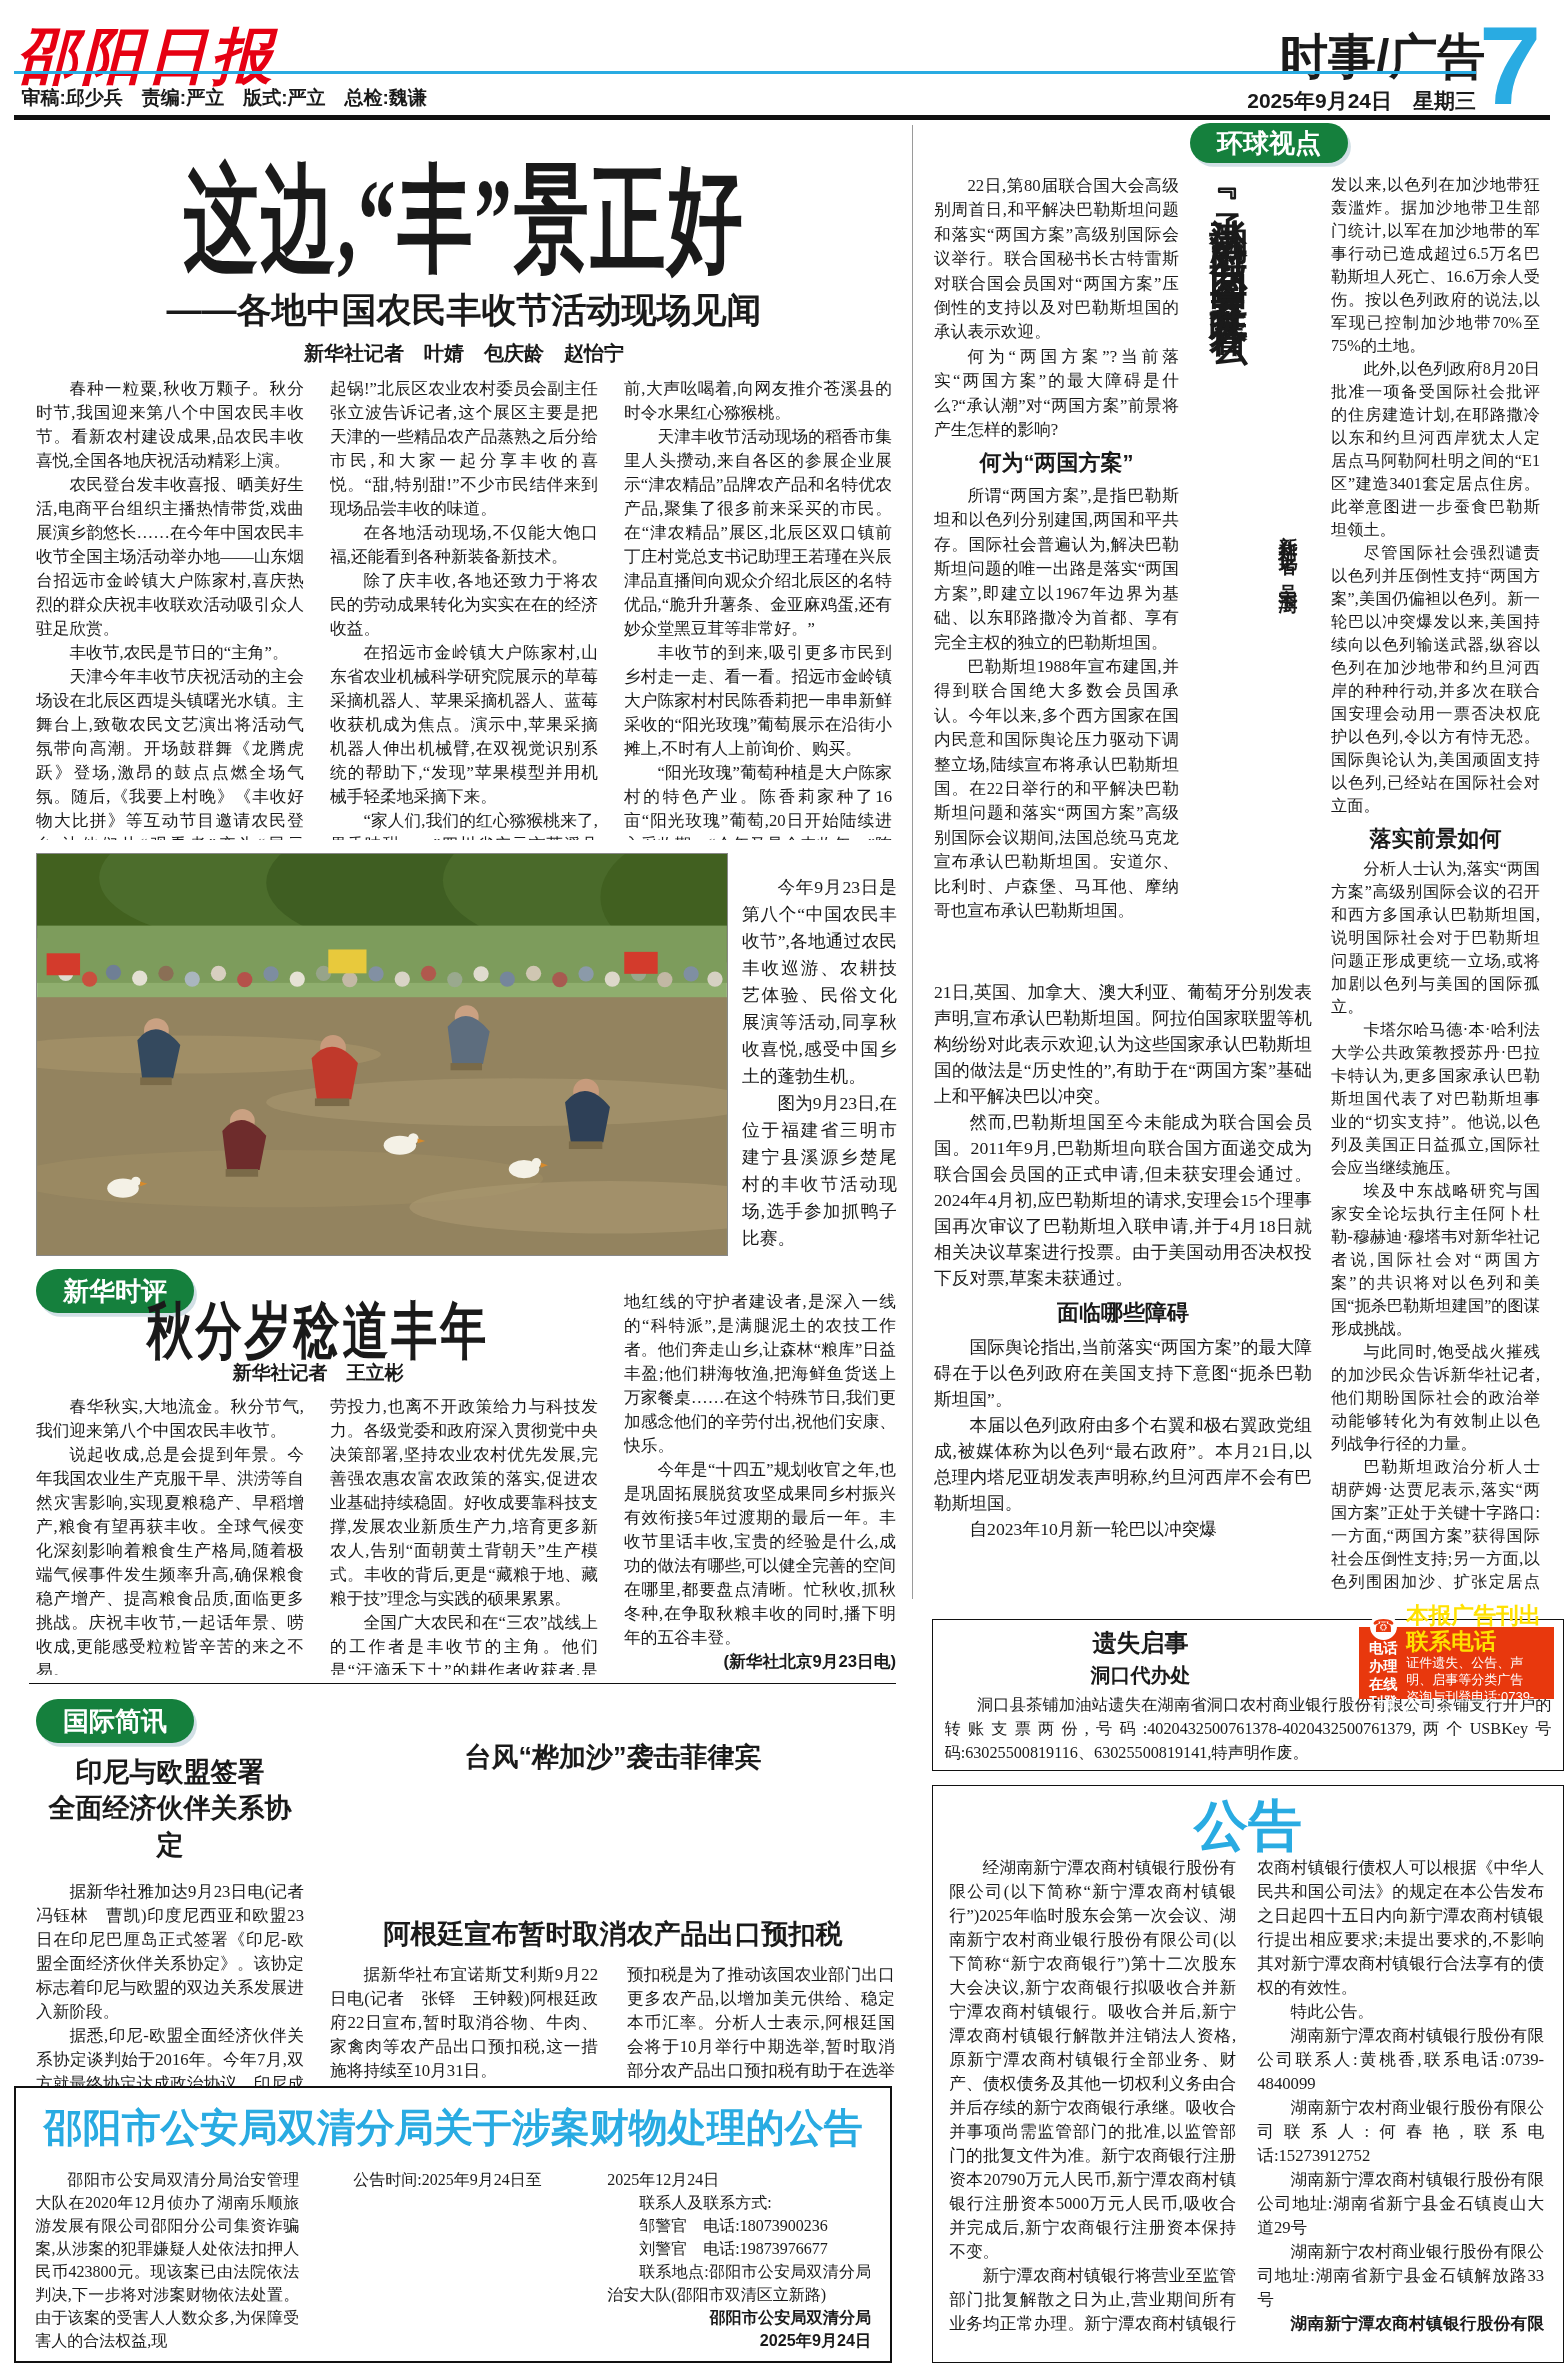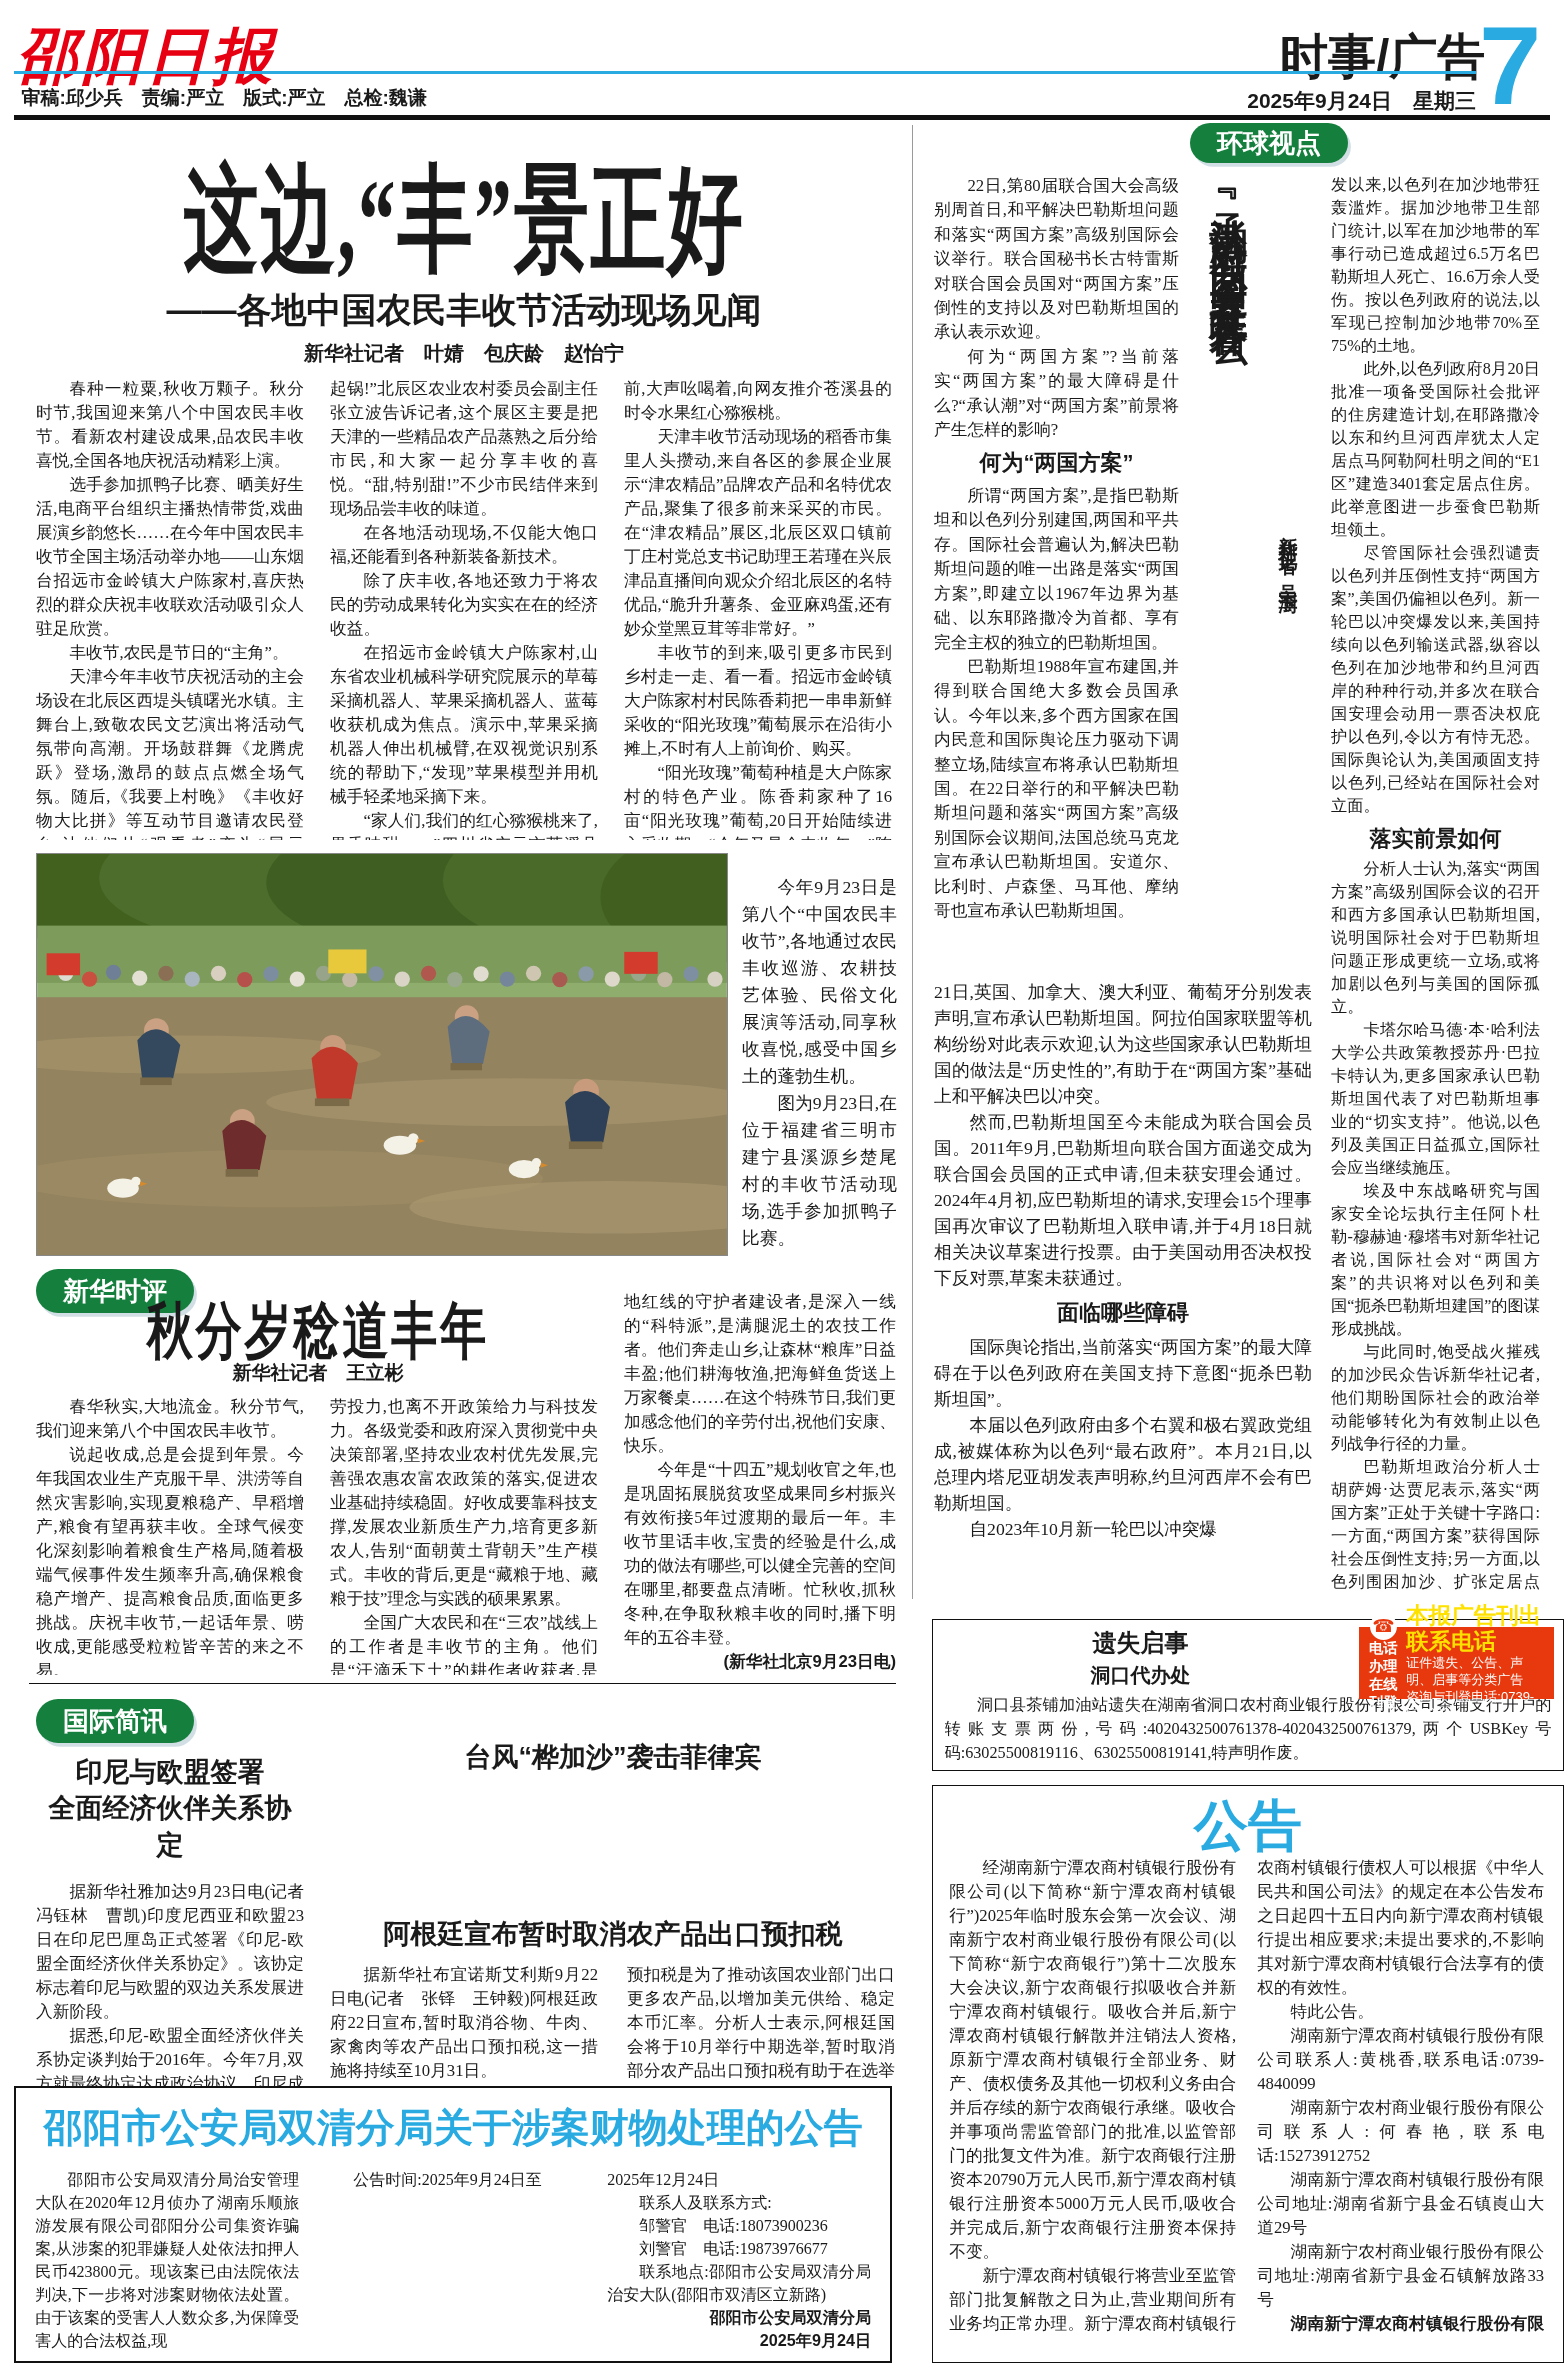--- a/index.html
+++ b/index.html
@@ -71,21 +71,21 @@
 
   <div class="abs" style="left:29px;top:143px;width:870px;text-align:center;">
     <span class="main-headline">这边,“丰”景正好</span>
   </div>
   <div class="abs main-sub" style="left:29px;top:287px;width:870px;text-align:center;">——各地中国农民丰收节活动现场见闻</div>
   <div class="abs main-byline" style="left:29px;top:340px;width:870px;text-align:center;">新华社记者　叶婧　包庆龄　赵怡宁</div>
 
   <div class="abs" style="left:36px;top:377px;width:860px;height:463px;display:flex;gap:26px;">
     <div class="col body35" style="width:268px;height:463px;">
       <p class="para">春种一粒粟,秋收万颗子。秋分时节,我国迎来第八个中国农民丰收节。看新农村建设成果,品农民丰收喜悦,全国各地庆祝活动精彩上演。</p>
-      <p class="para">选手参加抓鸭子比赛、晒美好生活,电商平台组织主播热情带货,戏曲展演乡韵悠长……在今年中国农民丰收节全国主场活动举办地——山东烟台招远市金岭镇大户陈家村,喜庆热烈的群众庆祝丰收联欢活动吸引众人驻足欣赏。</p>
+      <p class="para">农民登台发丰收喜报、晒美好生活,电商平台组织主播热情带货,戏曲展演乡韵悠长……在今年中国农民丰收节全国主场活动举办地——山东烟台招远市金岭镇大户陈家村,喜庆热烈的群众庆祝丰收联欢活动吸引众人驻足欣赏。</p>
       <p class="para">丰收节,农民是节日的“主角”。</p>
       <p class="para">天津今年丰收节庆祝活动的主会场设在北辰区西堤头镇曙光水镇。主舞台上,致敬农民文艺演出将活动气氛带向高潮。开场鼓群舞《龙腾虎跃》登场,激昂的鼓点点燃全场气氛。随后,《我要上村晚》《丰收好物大比拼》等互动节目邀请农民登台,让他们从“观看者”变为“展示者”和“讲述者”。</p>
 
     </div>
     <div class="col body35" style="width:268px;height:463px;">
       <p class="para" style="text-indent:0;">起锅!”北辰区农业农村委员会副主任张立波告诉记者,这个展区主要是把天津的一些精品农产品蒸熟之后分给市民,和大家一起分享丰收的喜悦。“甜,特别甜!”不少市民结伴来到现场品尝丰收的味道。</p>
       <p class="para">在各地活动现场,不仅能大饱口福,还能看到各种新装备新技术。</p>
       <p class="para">除了庆丰收,各地还致力于将农民的劳动成果转化为实实在在的经济收益。</p>
       <p class="para">在招远市金岭镇大户陈家村,山东省农业机械科学研究院展示的草莓采摘机器人、苹果采摘机器人、蓝莓收获机成为焦点。演示中,苹果采摘机器人伸出机械臂,在双视觉识别系统的帮助下,“发现”苹果模型并用机械手轻柔地采摘下来。</p>
       <p class="para">“家人们,我们的红心猕猴桃来了,果香味甜……”四川省广元市苍溪县河地镇兴华村党总支书记谢艾军同另外两位村支书一同聚在镜头</p>

